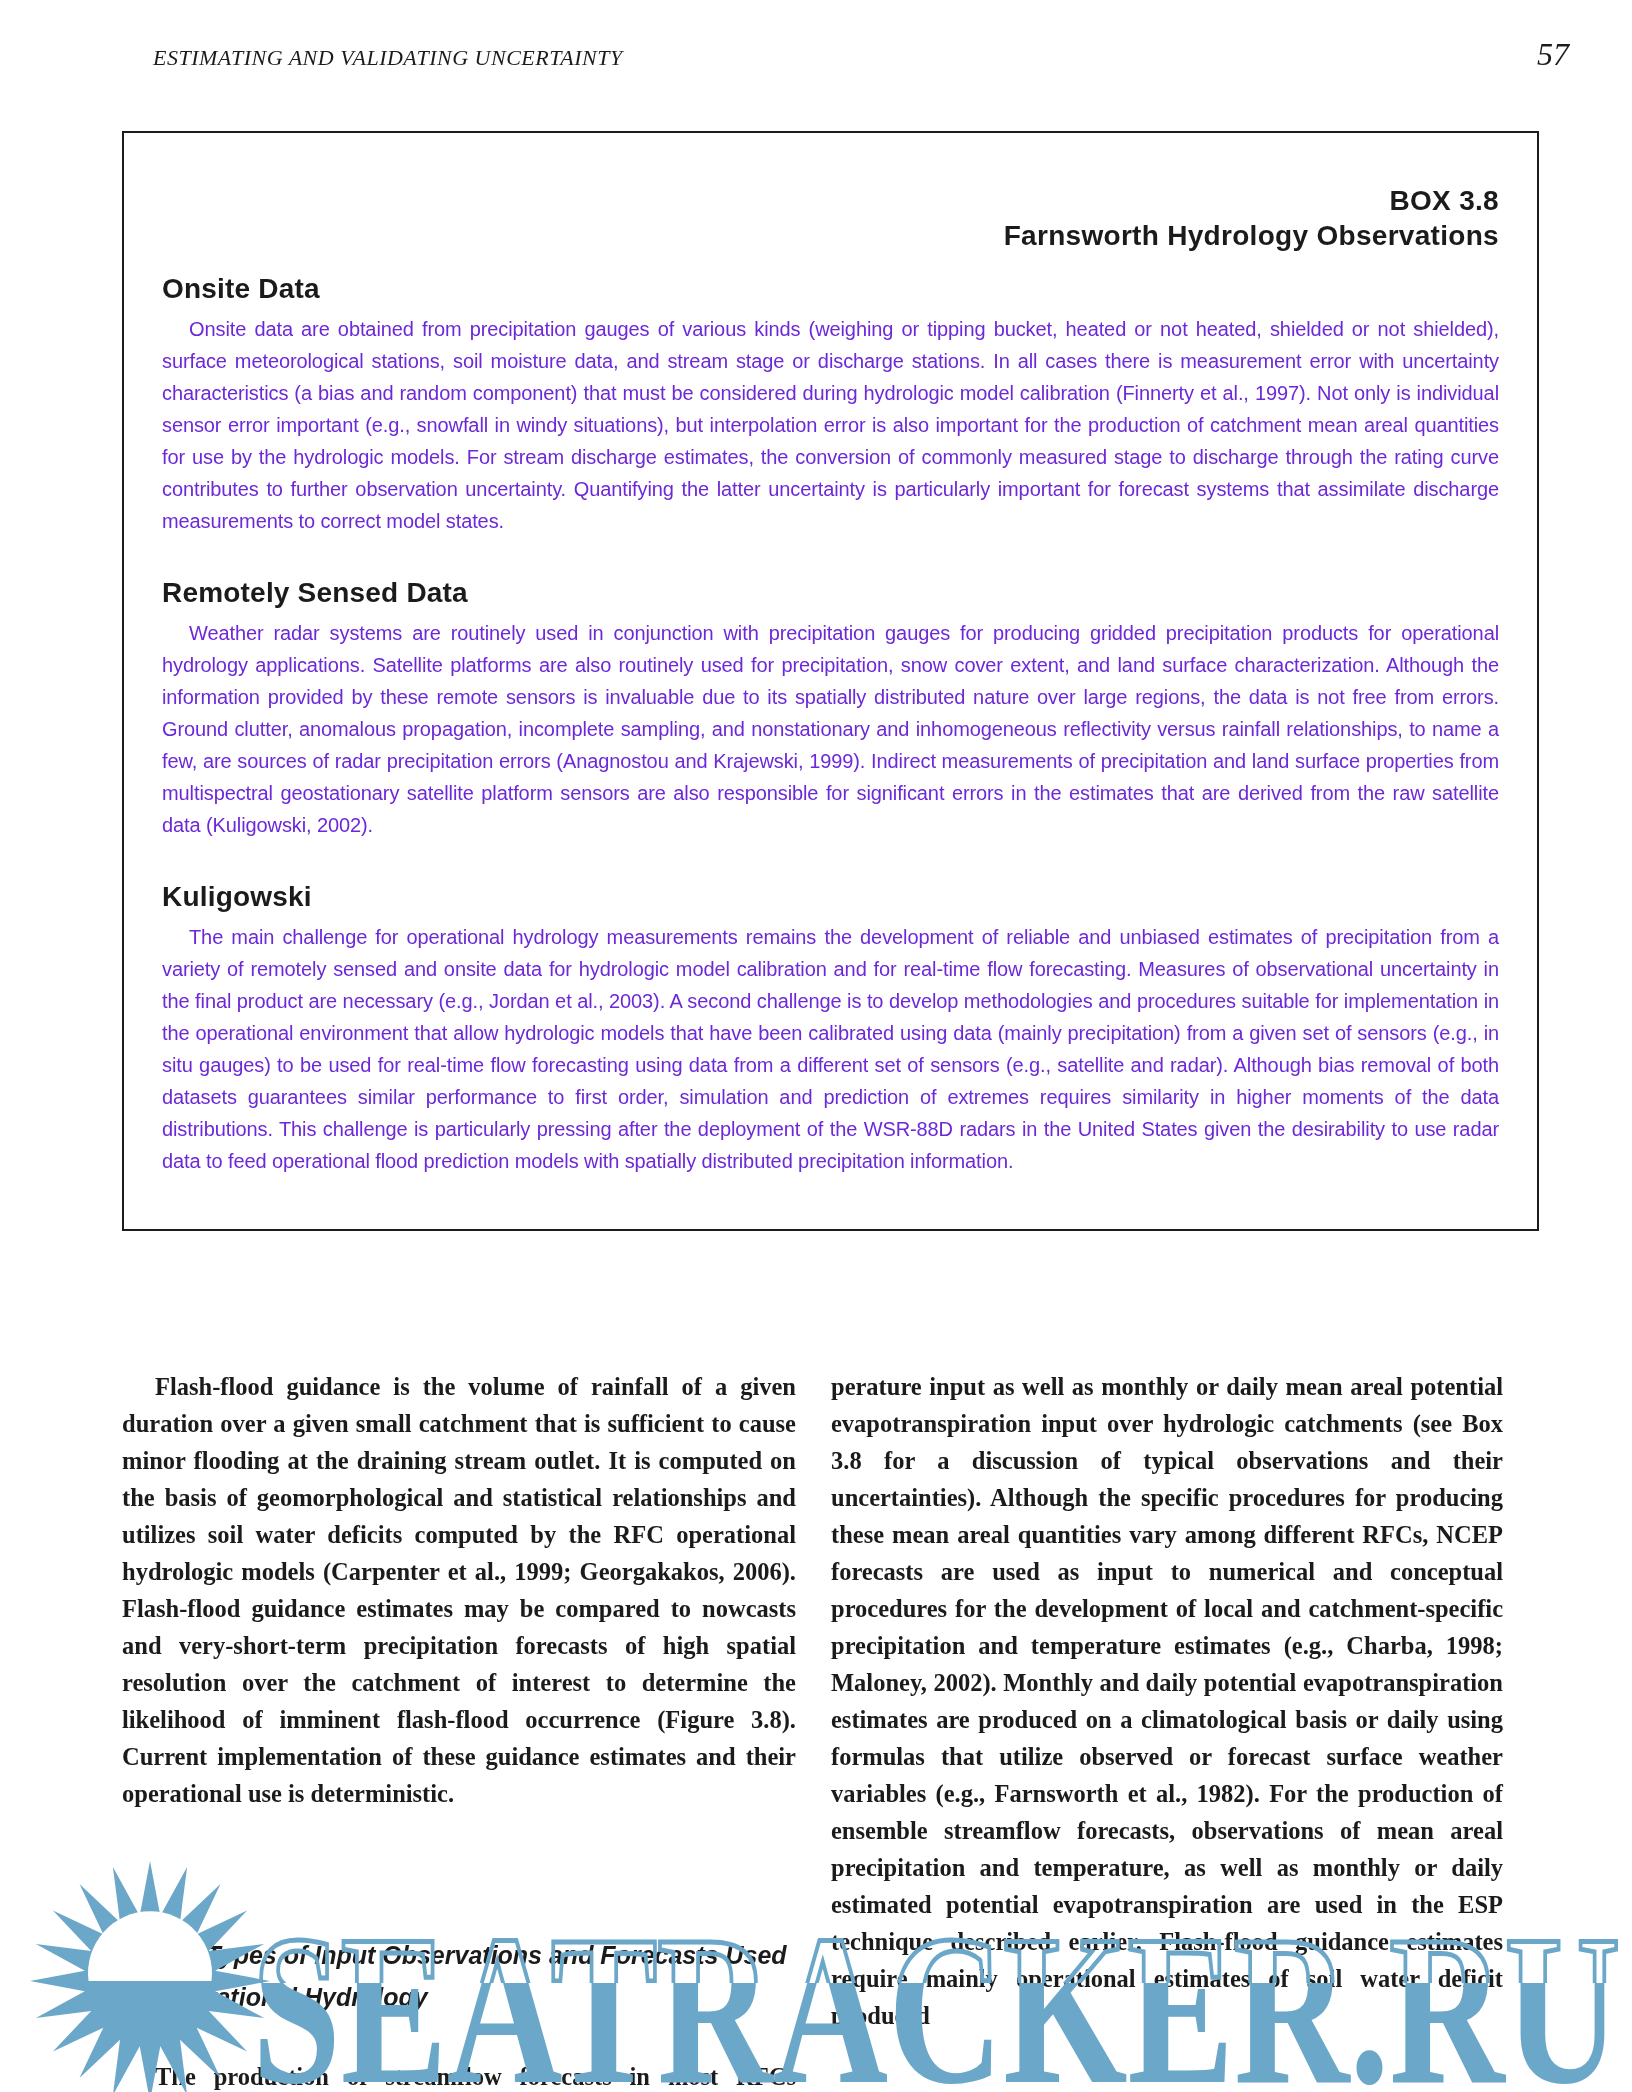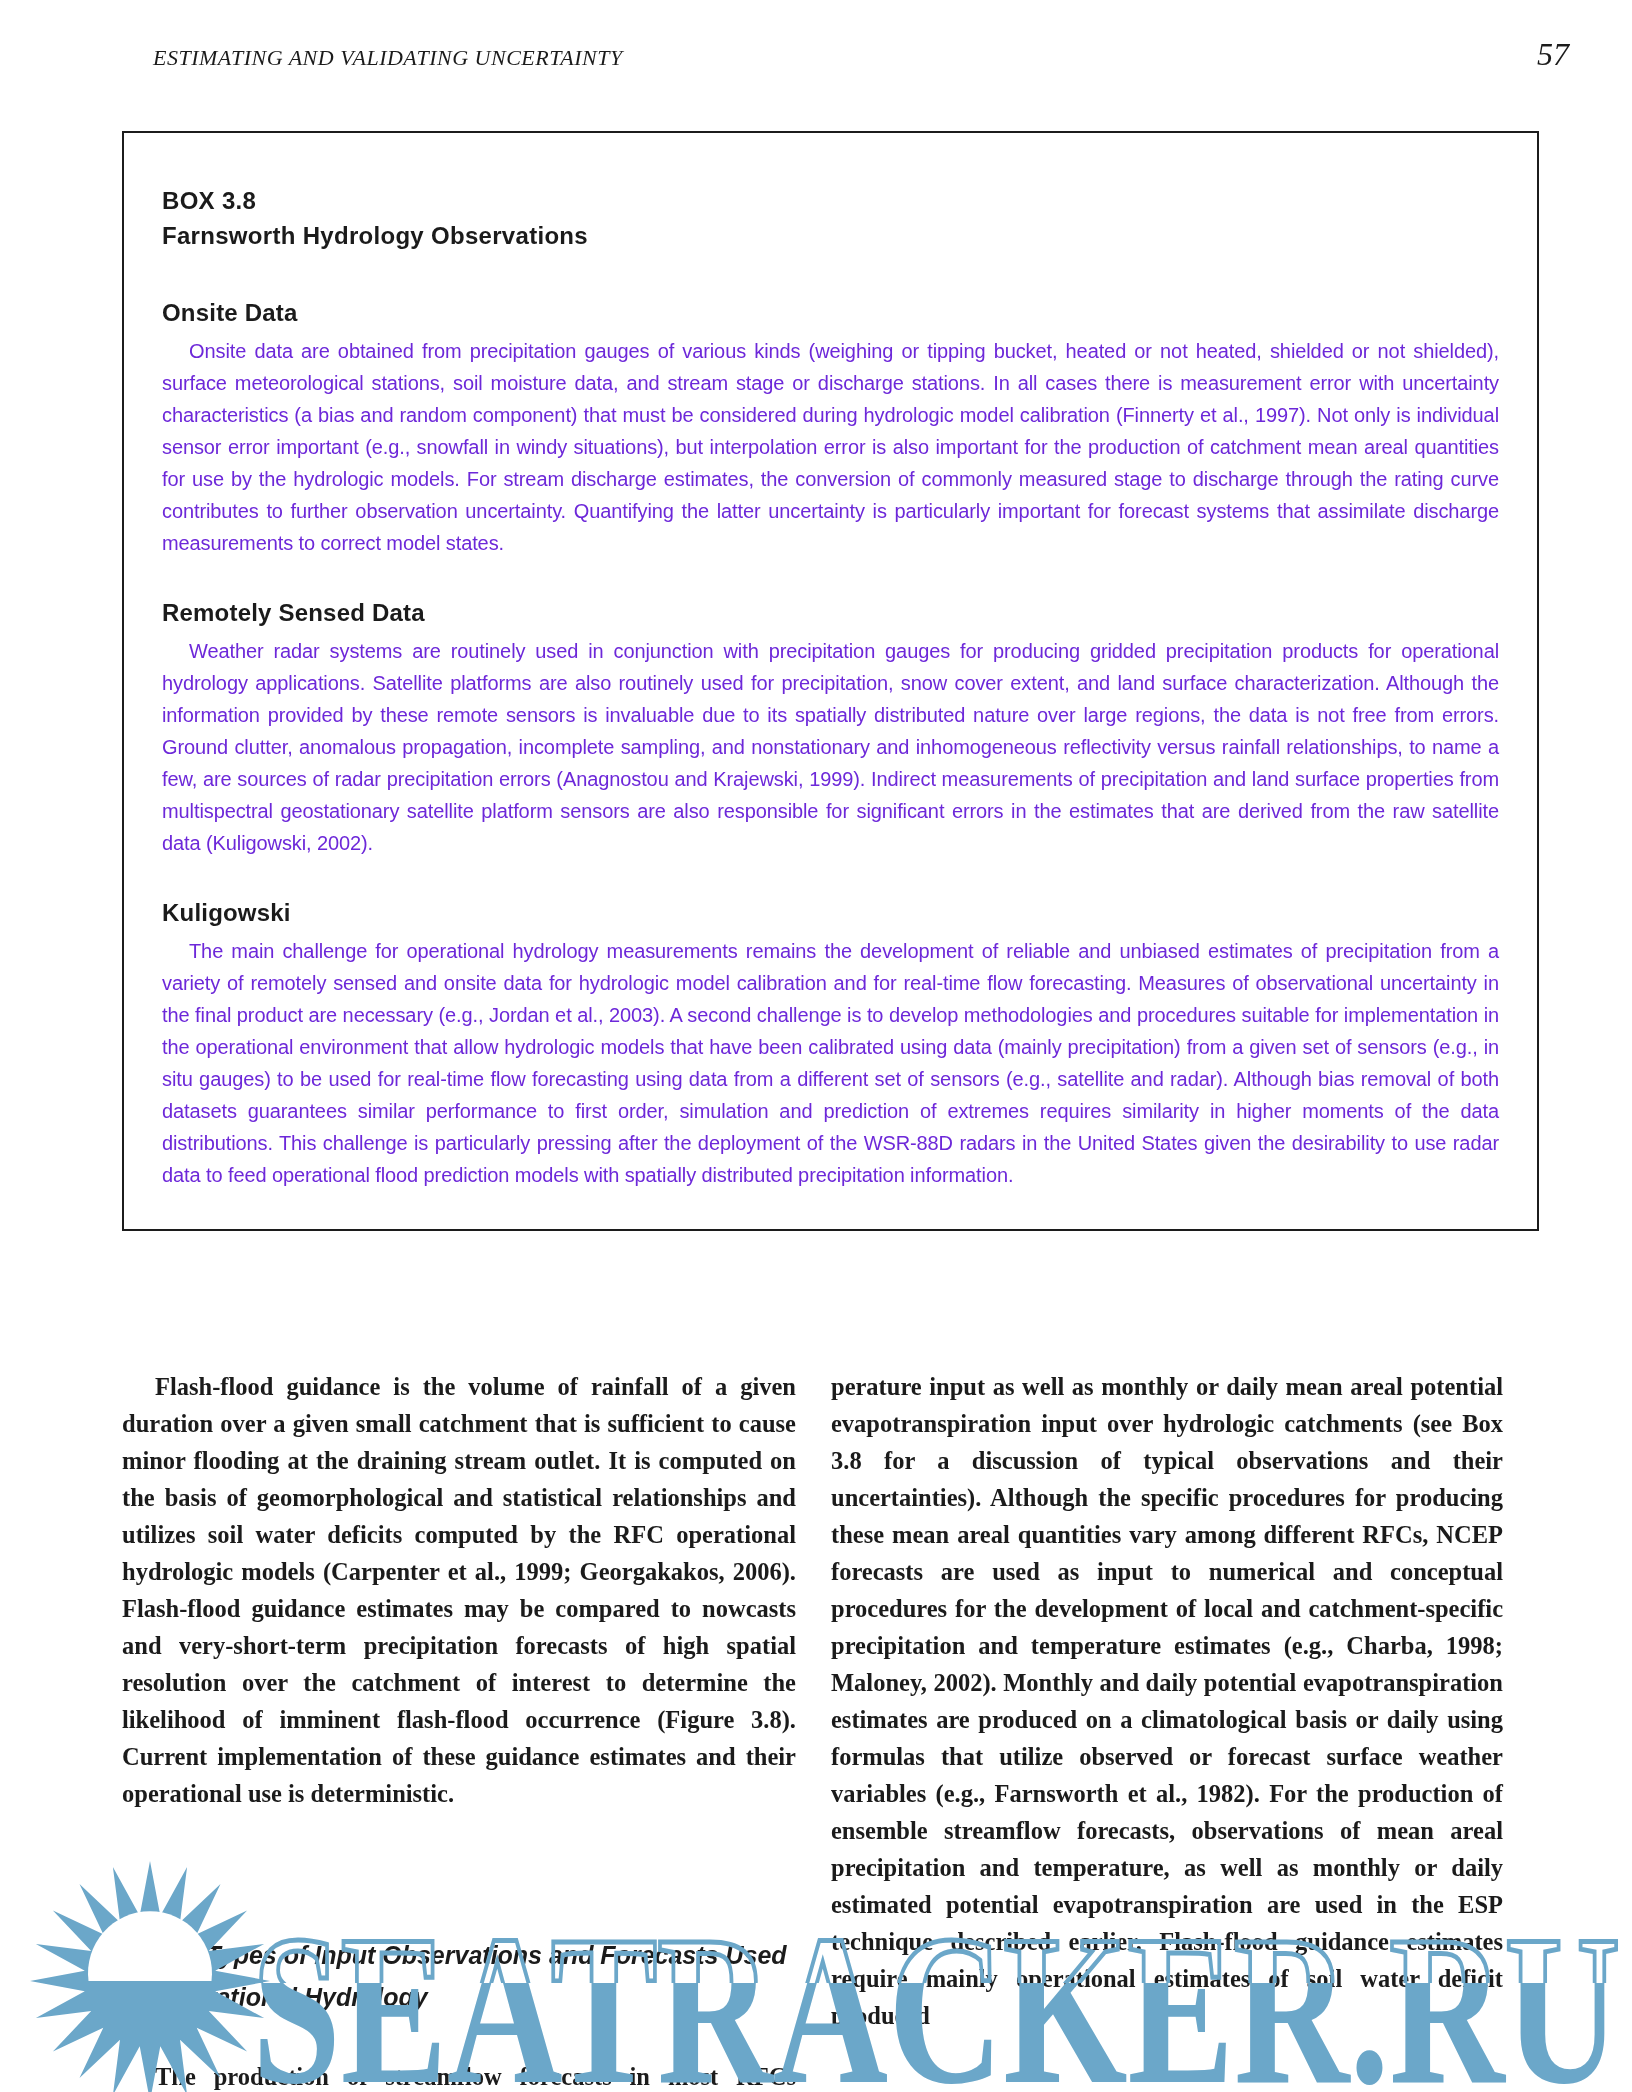--- a/index.html
+++ b/index.html
@@ -20,23 +20,23 @@
   }
   .running-title{font-size:22px;letter-spacing:.5px;}
   .page-number{font-size:32px;}
   
   .box{
     position:absolute;left:122px;top:131px;width:1417px;height:1100px;
     box-sizing:border-box;border:2px solid #1c1c1c;
     padding:50px 38px 0 38px;
     font-family:"Liberation Sans", sans-serif;
   }
-  .box-title{text-align:left;font-weight:bold;font-size:24px;line-height:35px;margin-bottom:46px;letter-spacing:.3px;}
+  .box-title{text-align:right;font-weight:bold;font-size:28px;line-height:35px;margin-bottom:20px;letter-spacing:.3px;}
   .box-section h3{
-    font-size:24px;font-weight:bold;margin:8px 0 8px 0;letter-spacing:.2px;
+    font-size:28px;font-weight:bold;margin:8px 0 8px 0;letter-spacing:.2px;
   }
   .box-section{margin-bottom:40px;}
   .box-section p{
     margin:0;font-size:20px;line-height:32px;text-align:justify;text-indent:27px;
     color:#6d28d9;letter-spacing:-0.1px;
   }
   
   .col{position:absolute;top:1368px;font-size:24.5px;line-height:37px;text-align:justify;}
   .col-left{left:122px;width:674px;}
   .col-right{left:831px;width:672px;}

